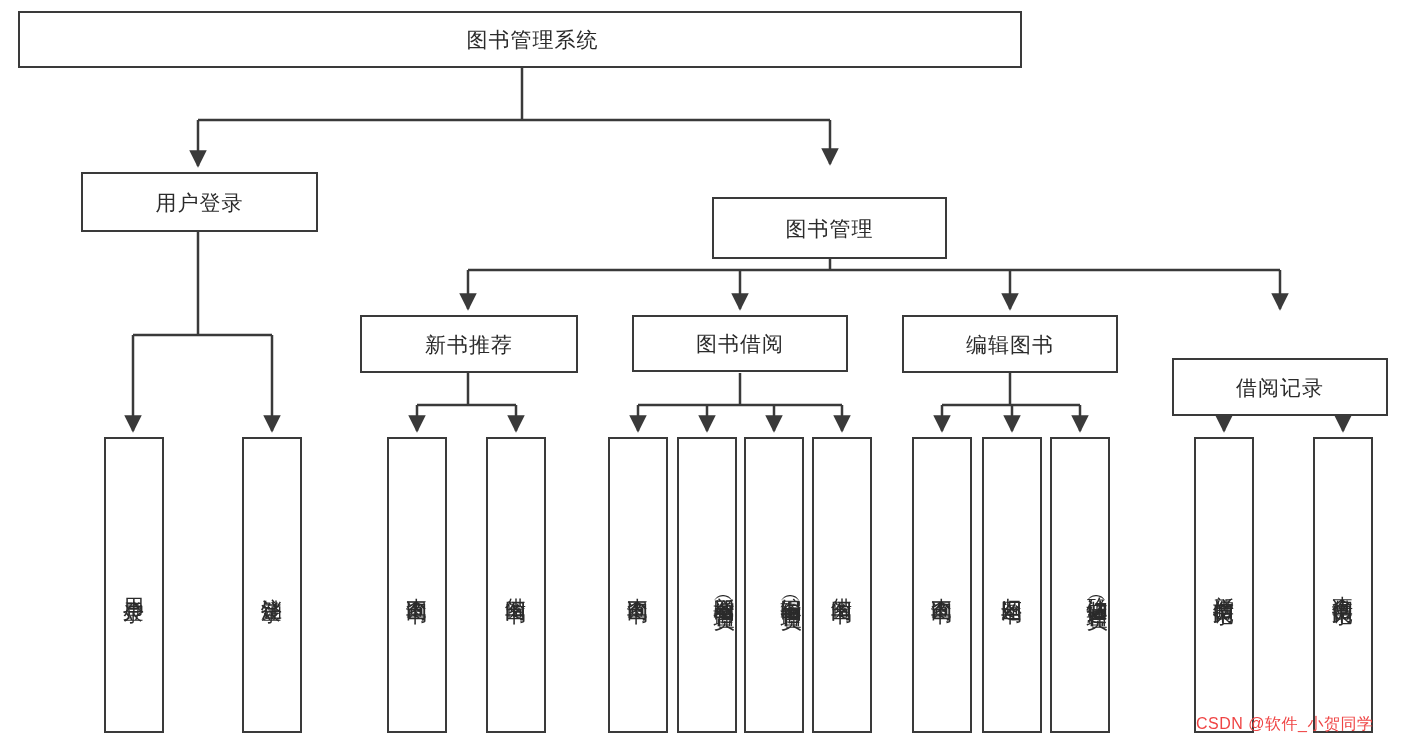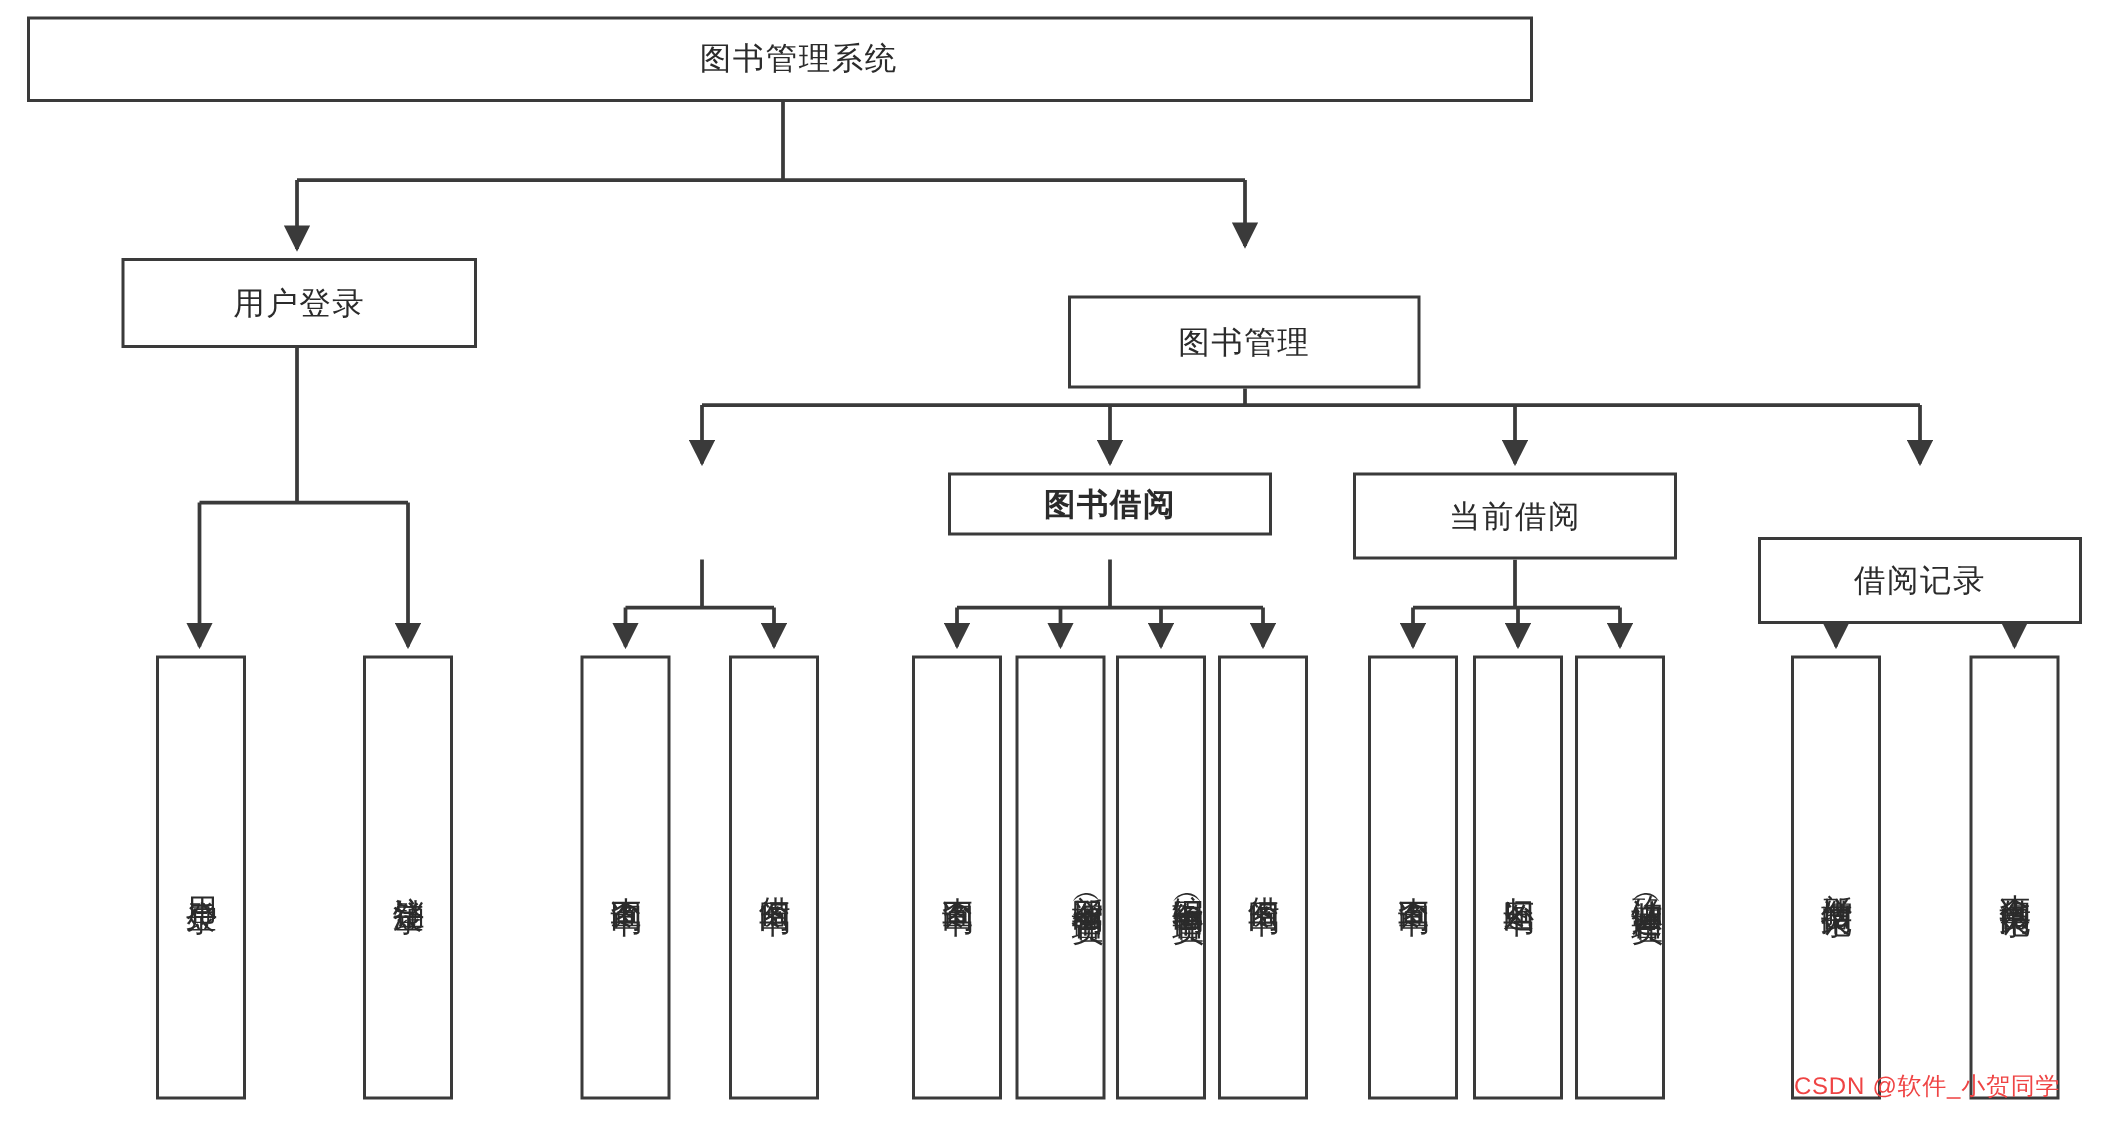--- a/index.html
+++ b/index.html
@@ -124,25 +124,28 @@
     <span>图书管理系统</span>
   </div>
 
   <div class="node node-h" style="left:81px; top:172px; width:237px; height:60px;">
     <span>用户登录</span>
   </div>
   <div class="node node-h" style="left:712px; top:170px; width:235px; height:62px;margin-top:27px;">
     <span>图书管理</span>
   </div>
 
-  <div class="node node-h" style="left:632px; top:315px; width:216px; height:42px;font-weight:bold;">
+  <div class="node node-h" style="left:360px; top:315px; width:218px; height:58px;">
+    <span>新书推荐</span>
+  </div>
+  <div class="node node-h" style="left:632px; top:315px; width:216px; height:57px;">
     <span>图书借阅</span>
   </div>
   <div class="node node-h" style="left:902px; top:315px; width:216px; height:58px;">
-    <span>当前借阅</span>
+    <span>编辑图书</span>
   </div>
   <div class="node node-h" style="left:1172px; top:315px; width:216px; height:58px;margin-top:43px;">
     <span>借阅记录</span>
   </div>
 
   <div class="node node-v centered" style="left:104px; top:437px; width:60px; height:296px;">
     <span>用户登录</span>
   </div>
   <div class="node node-v centered" style="left:242px; top:437px; width:60px; height:296px;">
     <span>注销登录</span>

